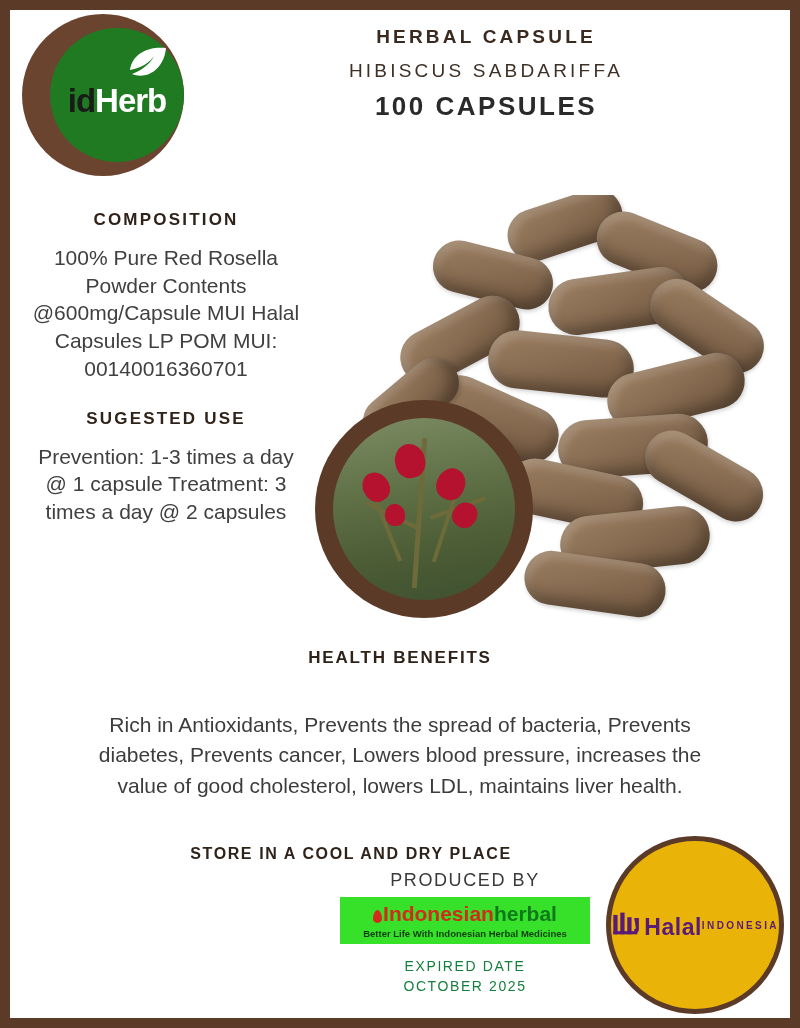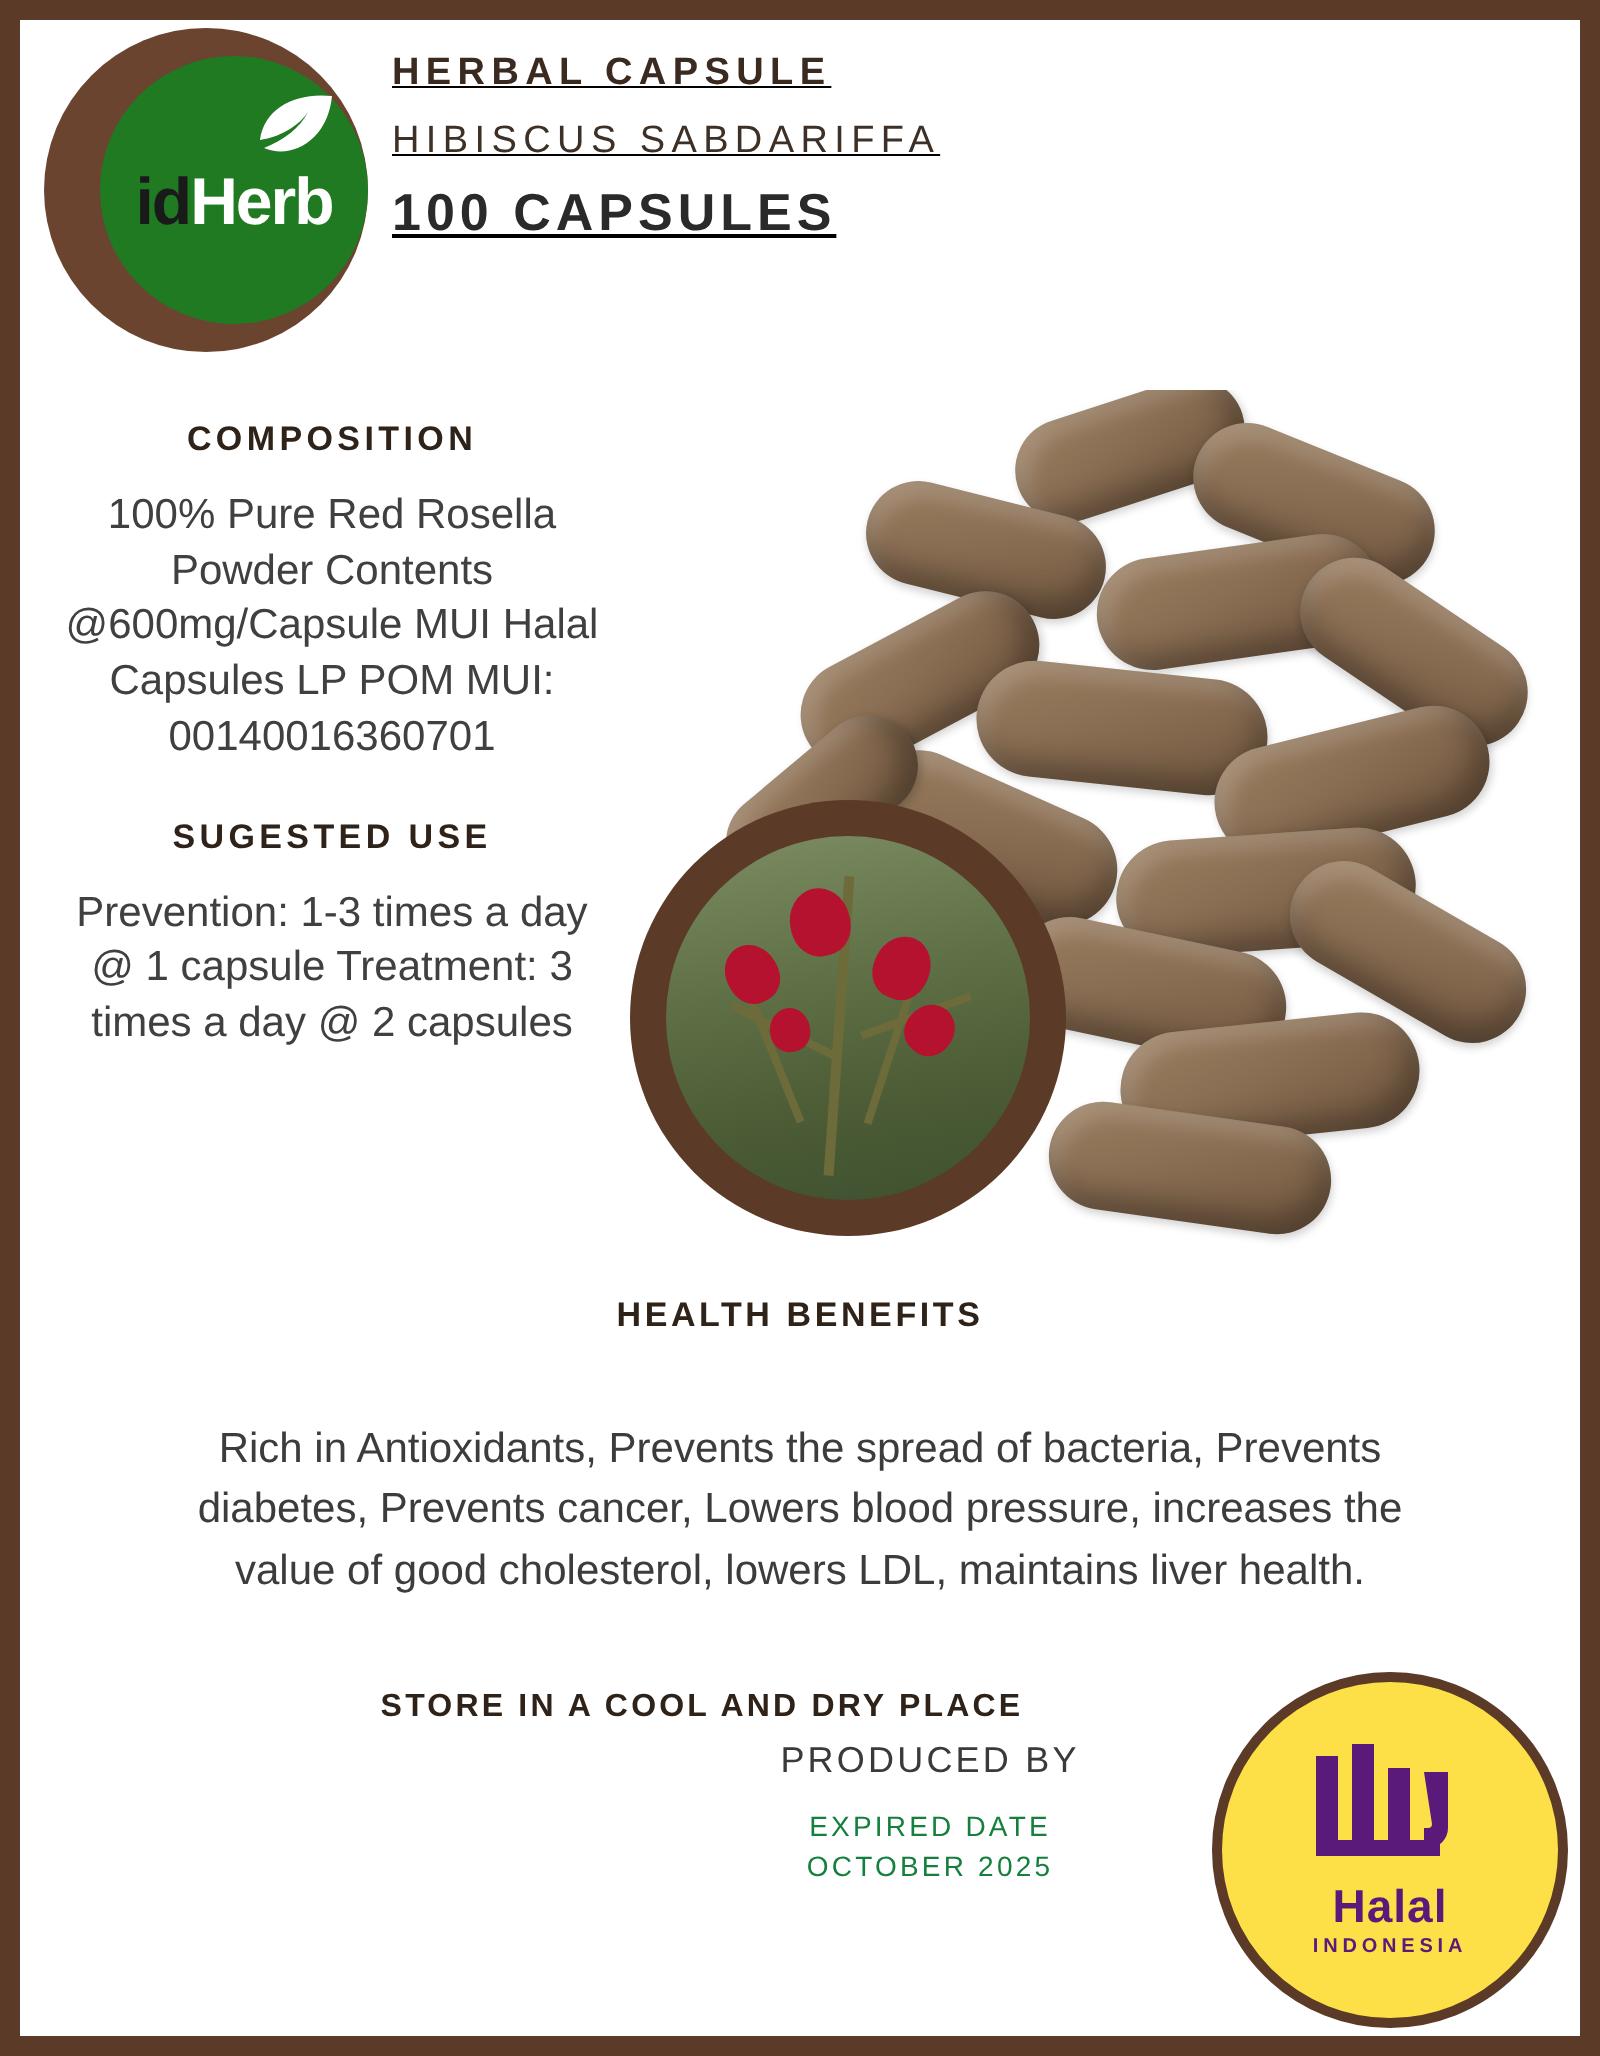--- a/index.html
+++ b/index.html
@@ -48,21 +48,21 @@
   .leaf-icon {
     position: absolute;
     right: 16px; top: 18px;
     width: 40px; height: 34px;
   }
 
   
   .header {
     position: absolute;
     left: 186px; top: 16px; width: 580px;
-    text-decoration: underline;
+    text-align: center;
   }
   .kicker {
     font-size: 19px; font-weight: 700; letter-spacing: 3.2px;
     color: #3a2a20;
   }
   .title {
     font-size: 50px; font-weight: 800; letter-spacing: 0.5px;
     color: #1d1d1d; margin-top: 6px; line-height: 1.05;
   }
   .latin {
@@ -178,23 +178,23 @@
   }
   .expired {
     margin-top: 12px;
     font-size: 14px; letter-spacing: 1.6px; line-height: 1.45; color: #15803d;
   }
 
   
   .halal {
     position: absolute; right: 6px; bottom: 4px;
     width: 178px; height: 178px; border-radius: 50%;
-    background: #fde047;
+    background: #eab308;
     border: 5px solid #5b3a28;
-    display: flex; flex-direction: column; align-items: center; justify-content: center;
+    display: flex; flex-direction: row; align-items: center; justify-content: center;
     overflow: hidden;
   }
   .halal-mark { width: 86px; height: 64px; }
   .halal-text { font-size: 23px; font-weight: 700; color: #5a1a7a; margin-top: 4px; letter-spacing: 0.5px; }
   .halal-sub { font-size: 10px; font-weight: 700; letter-spacing: 2.4px; color: #5a1a7a; margin-top: 1px; }
 </style>
 </head>
 <body>
 
 <div class="label">
@@ -256,20 +256,24 @@
     </div>
 
     <div class="benefits-head">HEALTH BENEFITS</div>
     <div class="benefits-text">Rich in Antioxidants, Prevents the spread of bacteria, Prevents diabetes, Prevents cancer, Lowers blood pressure, increases the value of good cholesterol, lowers LDL, maintains liver health.</div>
 
     <div class="store-line">STORE IN A COOL AND DRY PLACE</div>
 
 
     <div class="producer">
       <div class="prod-label">PRODUCED BY</div>
+      <div class="prod-logo">
+        <div class="prod-logo-top"><span class="flame"></span><span class="red">Indonesian</span><span class="green">herbal</span></div>
+        <div class="prod-logo-sub">Better Life With Indonesian Herbal Medicines</div>
+      </div>
       <div class="expired">
         <div>EXPIRED DATE</div>
         <div>OCTOBER 2025</div>
       </div>
     </div>
 
     <div class="halal">
       <svg class="halal-mark" viewBox="0 0 86 64">
         <rect x="6" y="6" width="11" height="50" fill="#5a1a7a"></rect>
         <rect x="24" y="0" width="11" height="56" fill="#5a1a7a"></rect>

